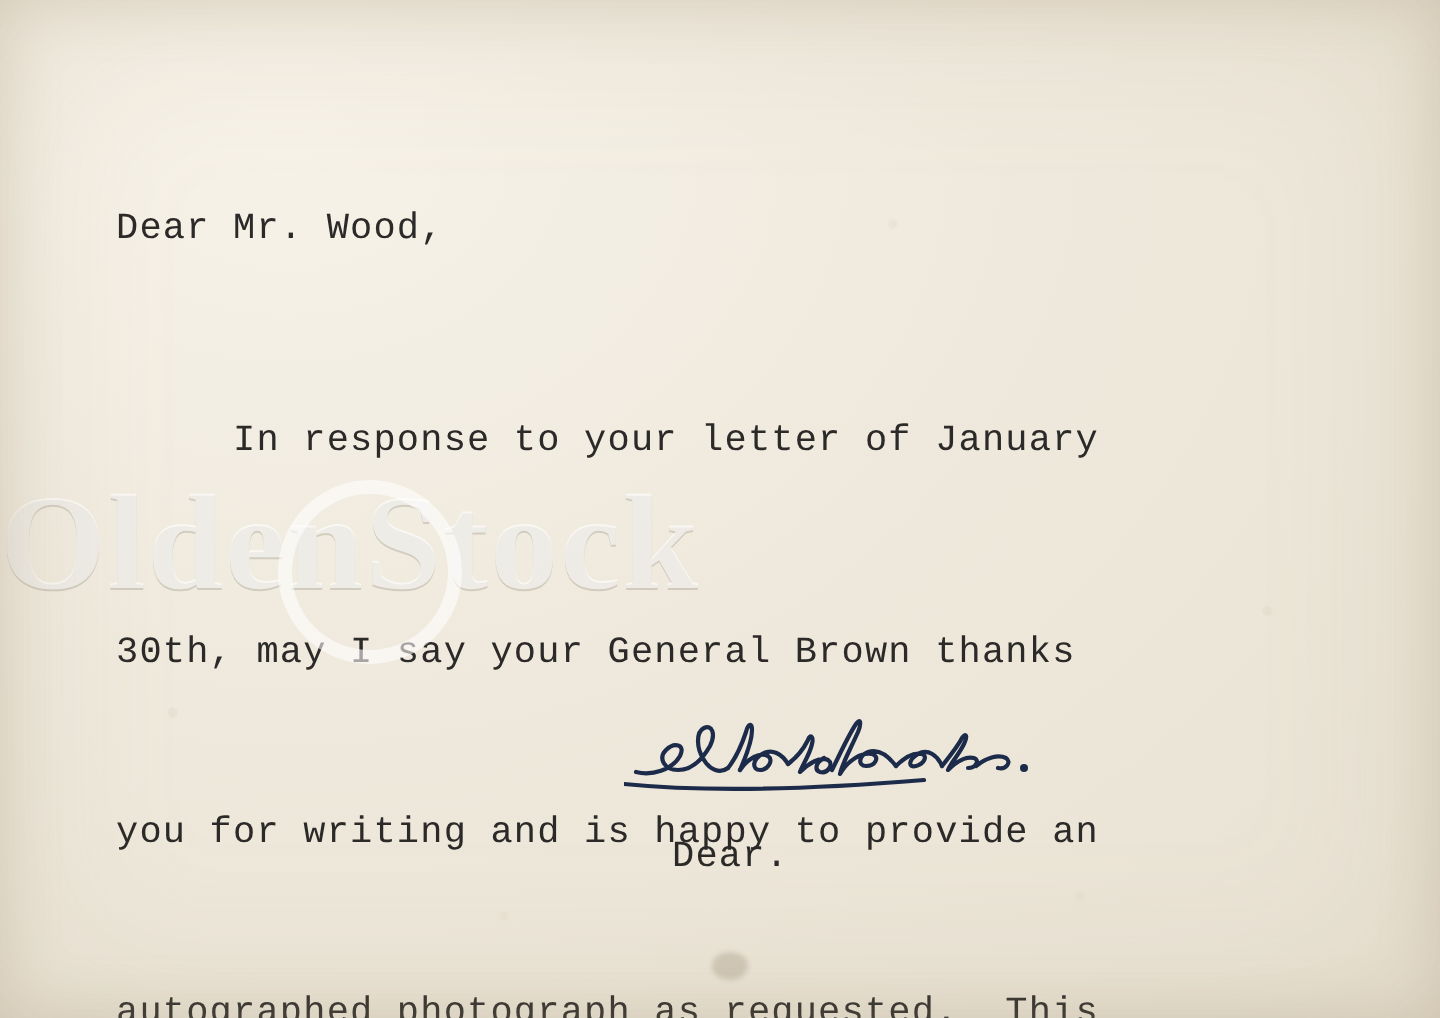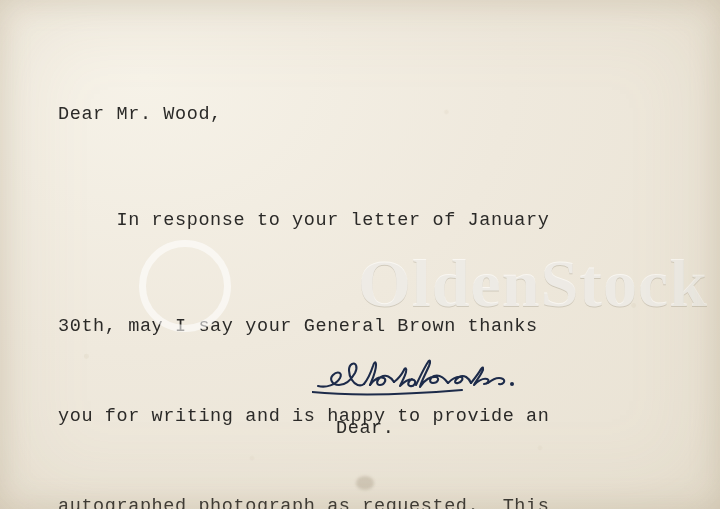--- a/index.html
+++ b/index.html
@@ -62,23 +62,23 @@
     width: 215px;
     height: 52px;
     color: #1d2b4a;
   }
   #signature svg { display: block; width: 100%; height: 100%; }
 
   
   #watermark {
     position: absolute;
     left: 0;
-    top: 244px;
+    top: 232px;
     width: 708px;
-    text-align: right;
+    text-align: left;
     pointer-events: none;
     font-family: "Liberation Serif", "DejaVu Serif", serif;
     font-size: 68px;
     font-weight: 700;
     letter-spacing: 1px;
     color: rgba(255,255,255,0.62);
     text-shadow: 0 1px 0 rgba(120,110,90,0.25);
     white-space: nowrap;
   }
   #watermark-ring {

